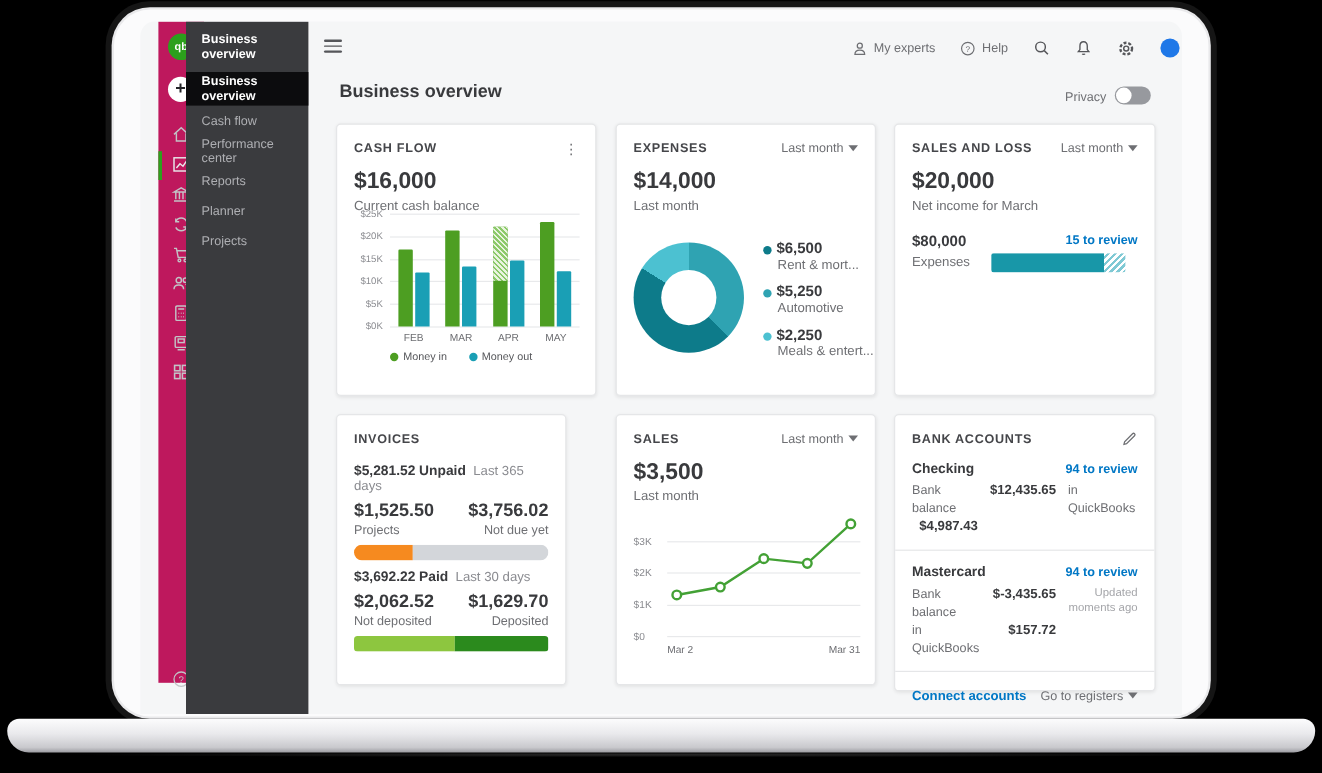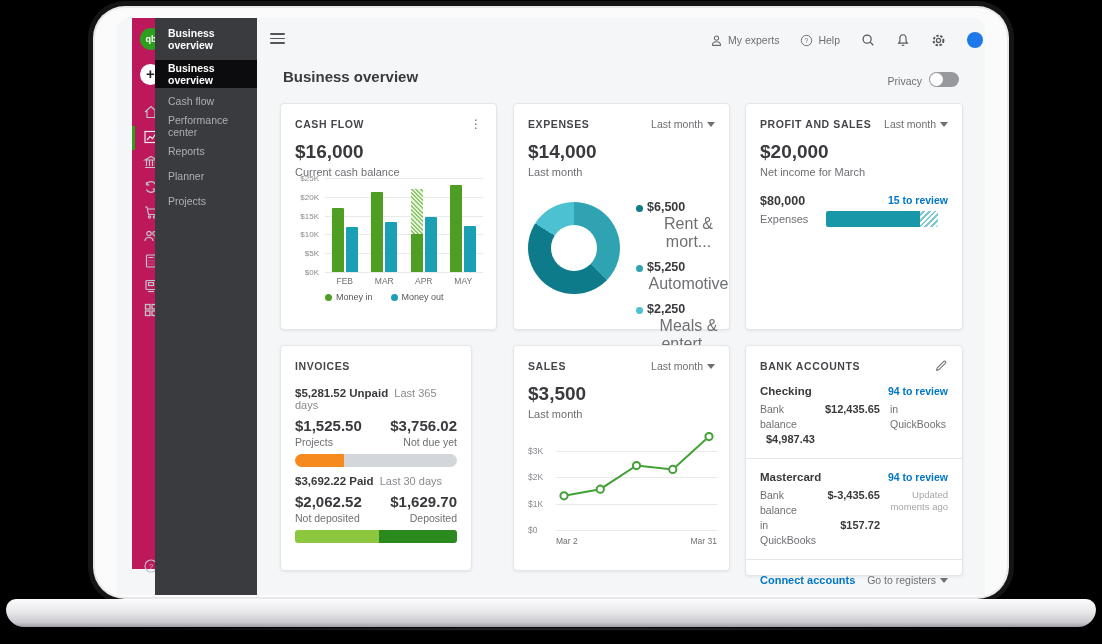--- a/index.html
+++ b/index.html
@@ -65,21 +65,21 @@
   .cf-xlab span{position:absolute;font-size:8.5px;color:#6e6f73;transform:translateX(-50%);}
   .cf-leg{position:absolute;left:30px;top:114px;display:flex;gap:18px;font-size:9px;color:#55565a;}
   .dot{display:inline-block;width:7px;height:7px;border-radius:50%;margin-right:4px;vertical-align:-1px;}
   
   .donut{position:absolute;left:14px;top:98px;width:92px;height:92px;border-radius:50%;}
   .donut::after{content:"";position:absolute;left:23px;top:23px;width:46px;height:46px;
     border-radius:50%;background:#fff;}
   .exp-leg{position:absolute;left:122px;top:96px;}
   .exp-item{margin-bottom:9px;}
   .exp-amt{font-size:12.5px;font-weight:bold;color:#393a3d;}
-  .exp-lab{font-size:16px;color:#6e6f73;margin:1px 0 0 12px;text-align:center;}
+  .exp-lab{font-size:11px;color:#6e6f73;margin:1px 0 0 12px;}
   
   .pl-row{margin-top:16px;position:relative;height:38px;}
   .pl-amt{font-size:12.5px;font-weight:bold;color:#393a3d;}
   .pl-lab{font-size:11px;color:#6e6f73;margin-top:5px;}
   .review{position:absolute;right:0;top:0;font-size:10.5px;font-weight:bold;color:#0077c5;cursor:pointer;}
   .pl-bar{position:absolute;left:66px;top:17px;height:16px;border-radius:2px;overflow:hidden;display:flex;}
   
   .inv-line{margin-top:14px;font-size:11px;color:#8a8b90;}
   .inv-line b{font-size:11.5px;color:#393a3d;}
   .inv-amts{display:flex;justify-content:space-between;margin-top:6px;}
@@ -315,21 +315,21 @@
             </div>
             <div class="exp-item">
               <div class="exp-amt"><span class="dot" style="background: rgb(76, 193, 209);"></span>$2,250</div>
               <div class="exp-lab">Meals &amp; entert...</div>
             </div>
           </div>
       </div>
 
       <div class="card" style="left:488px;top:85px;width:218px;height:227px;">
         <div class="c-head">
-          <span class="c-title">PROFIT AND SALES</span>
+          <span class="c-title">SALES AND LOSS</span>
           <span class="c-drop"><span>Last month</span><span class="caret"></span></span>
         </div>
         <div class="big">$20,000</div>
         <div class="sub">Net income for March</div>
         <div class="pl-row">
           <div class="pl-amt">$80,000</div>
           <div class="review">15 to review</div>
           <div class="pl-lab">Expenses</div>
           <div class="pl-bar" style="width: 112px;">
               <div style="width: 94px; background: rgb(24, 151, 168);"></div>

